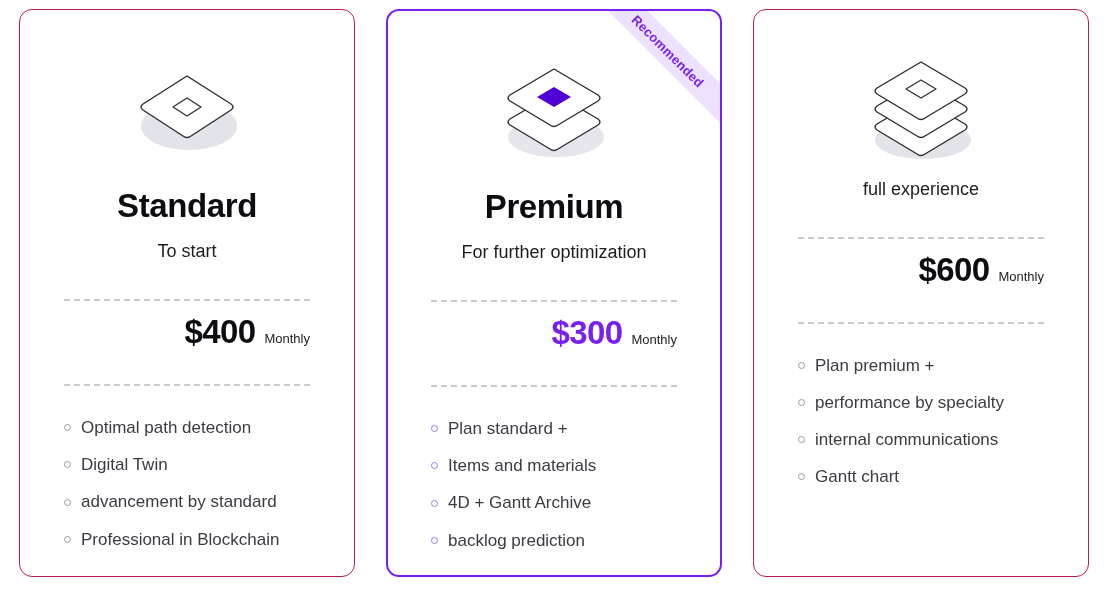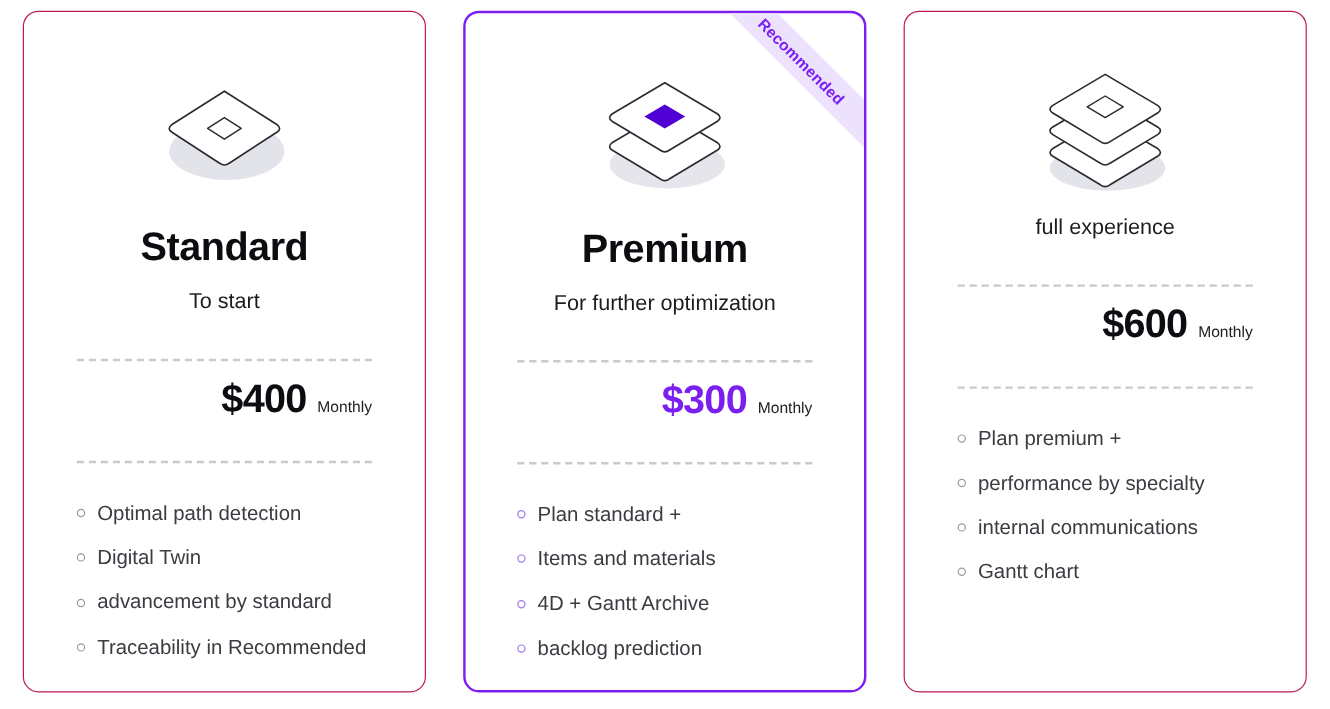--- a/index.html
+++ b/index.html
@@ -180,21 +180,21 @@
       <li class="feature-item">
         <span class="bullet"></span>
         <span>Digital Twin</span>
       </li>
       <li class="feature-item">
         <span class="bullet"></span>
         <span>advancement by standard</span>
       </li>
       <li class="feature-item">
         <span class="bullet"></span>
-        <span>Traceability in Recommended</span>
+        <span>Professional in Blockchain</span>
       </li>
     </ul>
   </div>
 
   <div class="plan-card featured">
     <div class="ribbon">Recommended</div>
     <div class="plan-icon">
       <svg width="120" height="104" viewBox="0 0 120 104">
         <ellipse cx="62" cy="80" rx="48" ry="20" fill="#dedee6" opacity="0.8"></ellipse>
         <path d="M60 36 L104 62 Q108 65 104 68 L64 92 Q60 95 56 92 L16 68 Q12 65 16 62 Z" fill="#ffffff" stroke="#2b2b33" stroke-width="1.4" stroke-linejoin="round"></path>

